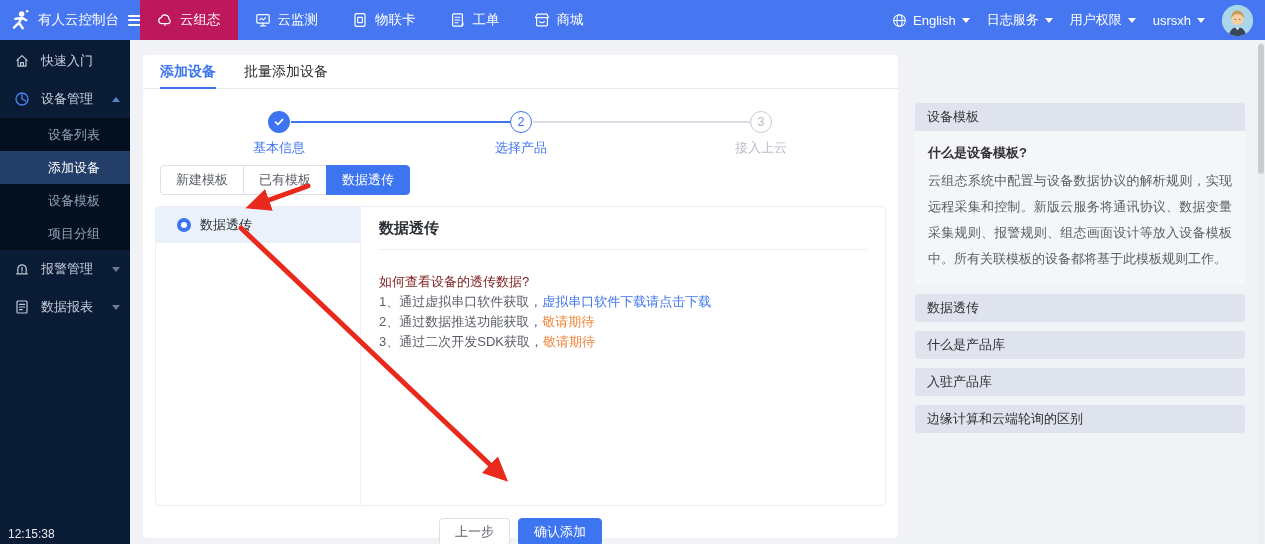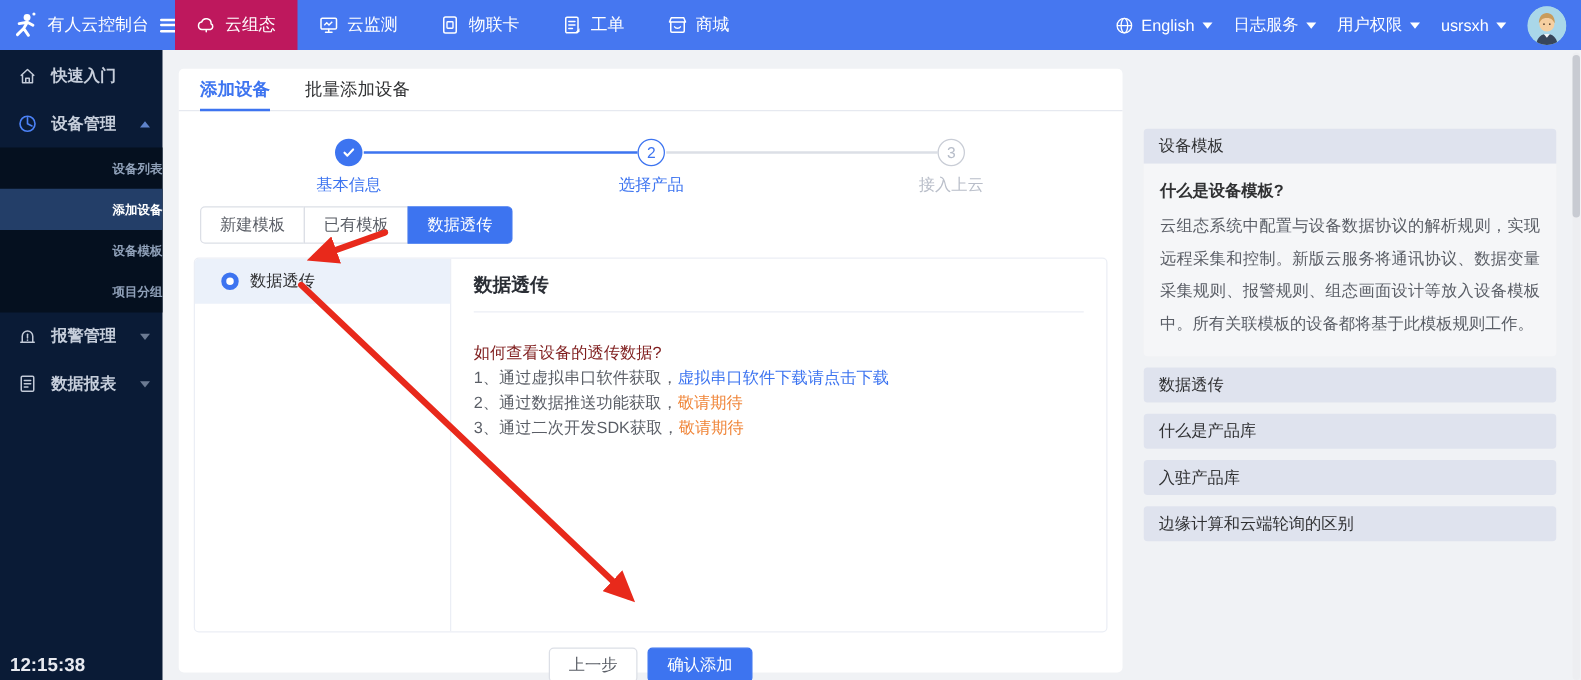--- a/index.html
+++ b/index.html
@@ -14,29 +14,29 @@
   .hamburger i { width:13px; height:2px; background:#fff; border-radius:1px; }
   .nav-items { display:flex; align-items:stretch; margin-left:10px; }
   .nav-item { display:flex; align-items:center; gap:7px; padding:0 17px; font-size:13.5px; cursor:pointer; }
   .nav-item.active { background:#be185d; }
   .nav-right { margin-left:auto; display:flex; align-items:center; gap:17px; padding-right:12px; font-size:13px; }
   .nav-drop { display:flex; align-items:center; gap:6px; cursor:pointer; white-space:nowrap; }
   .caret-down { width:0; height:0; border-left:4px solid transparent; border-right:4px solid transparent; border-top:5px solid #fff; display:inline-block; }
   .avatar-wrap { width:31px; height:31px; border-radius:50%; overflow:hidden; background:#A9D7E9; flex:none; cursor:pointer; }
 
   
-  .sidebar { position:absolute; left:0; top:40px; width:130px; height:504px; background:#0A1B36; padding-top:2px; z-index:10;font-weight:bold; }
+  .sidebar { position:absolute; left:0; top:40px; width:130px; height:504px; background:#0A1B36; padding-top:2px; z-index:10; }
   .side-item { height:38px; display:flex; align-items:center; gap:11px; padding:0 10px 0 14px; color:#C6CEDB; font-size:13px; cursor:pointer; }
   .side-item .s-caret { margin-left:auto; }
   .caret-up-blue { width:0; height:0; border-left:4px solid transparent; border-right:4px solid transparent; border-bottom:5px solid #5E82C9; }
   .caret-dn-gray { width:0; height:0; border-left:4px solid transparent; border-right:4px solid transparent; border-top:5px solid #6B7A92; }
   .submenu { background:#05101F; }
-  .sub-item { height:33px; display:flex; align-items:center; padding-left:48px; color:#8FA0B8; font-size:10px; cursor:pointer;justify-content:flex-end; }
+  .sub-item { height:33px; display:flex; align-items:center; padding-left:48px; color:#8FA0B8; font-size:13px; cursor:pointer; }
   .sub-item.selected { background:#233E68; color:#FFFFFF; }
-  .clock { position:absolute; left:8px; bottom:3px; color:#E8EAF0; font-size:15px; }
+  .clock { position:absolute; left:8px; bottom:3px; color:#E8EAF0; font-size:12px; }
 
   
   .card { position:absolute; left:143px; top:55px; width:755px; height:483px; background:#fff; border-radius:4px; }
   .tabs { display:flex; gap:28px; padding:0 17px; height:34px; align-items:stretch; border-bottom:1px solid #E6E9F0; }
   .tab { display:flex; align-items:center; position:relative; font-size:14px; color:#303133; cursor:pointer; }
   .tab.active { color:#3D74F0; font-weight:bold; }
   .tab.active::after { content:""; position:absolute; left:0; right:0; bottom:-1px; height:2px; background:#3D74F0; }
 
   .stepper { position:relative; height:56px; margin-top:12px; }
   .step-line { position:absolute; top:20px; height:2px; }

